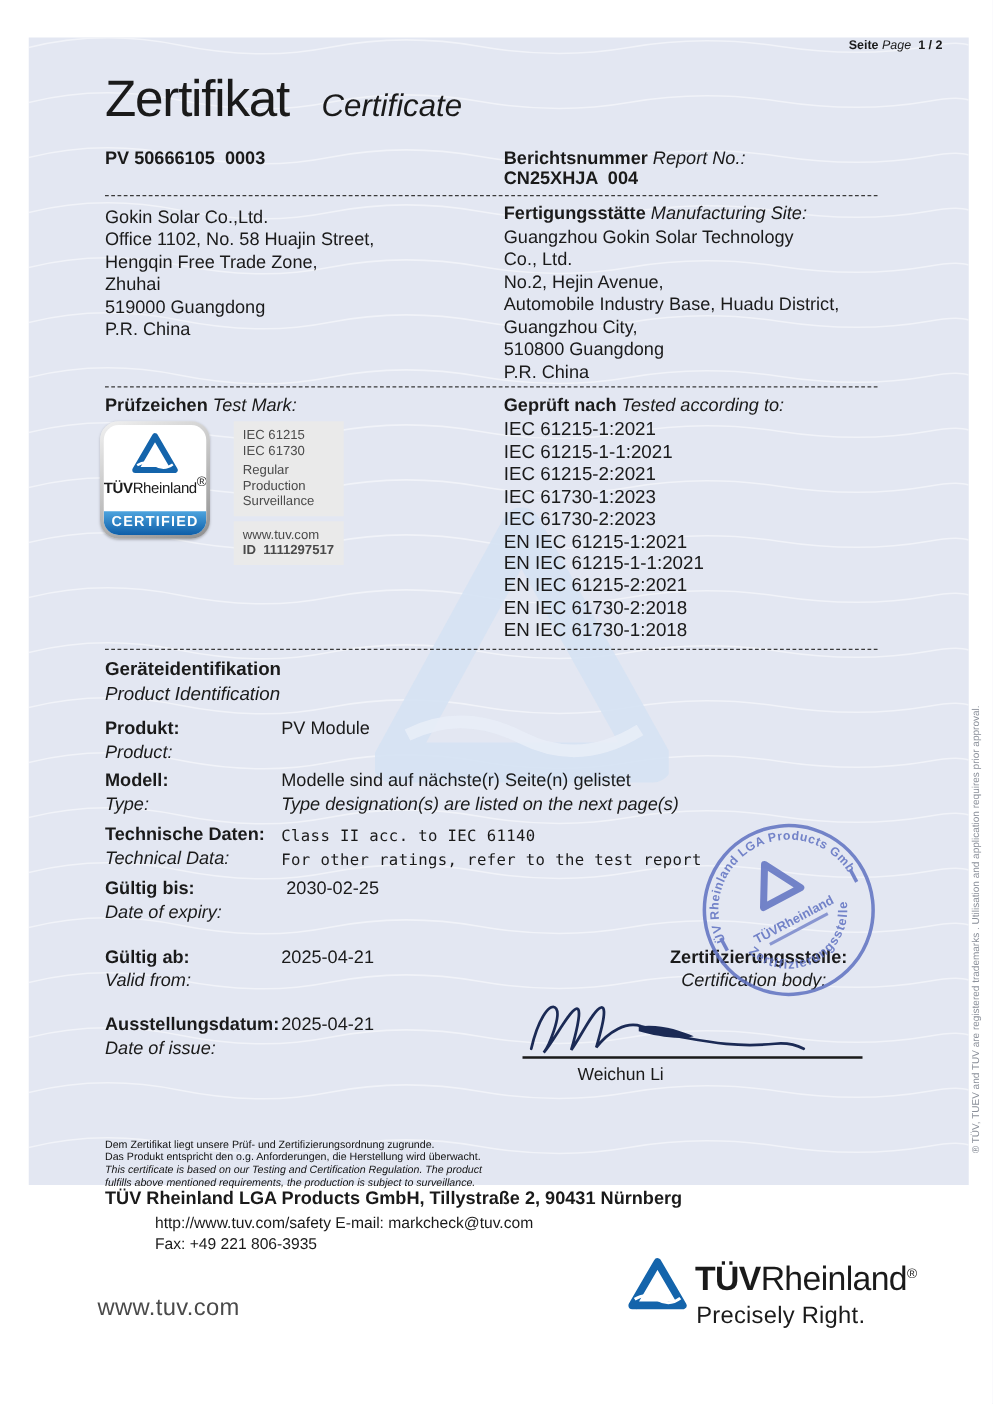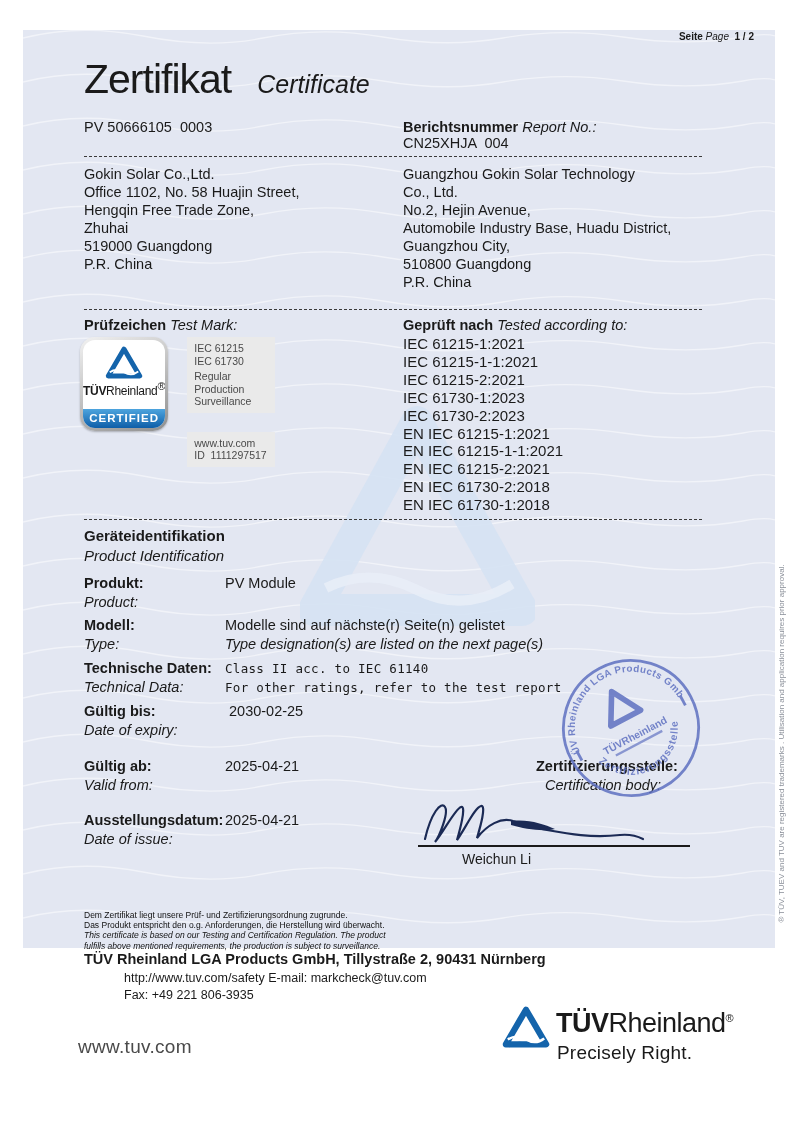--- a/index.html
+++ b/index.html
@@ -3,21 +3,21 @@
 <meta charset="utf-8">
 <style>
   html,body{margin:0;padding:0;background:#fff;}
   .page{position:relative;width:794px;height:1123px;background:#fff;overflow:hidden;
         font-family:"Liberation Sans",sans-serif;color:#1a1a1a;}
   .panel{position:absolute;left:23px;top:30px;width:752px;height:918px;background:#e3e7f2;overflow:hidden;}
   .waves{position:absolute;left:0;top:0;pointer-events:none;}
   .abs{position:absolute;}
   .b{font-weight:700;}
   .i{font-style:italic;}
-  .pre{white-space:pre-wrap;}
+  .pre{white-space:pre-wrap;font-weight:bold;}
   .lbl{font-size:14.5px;white-space:nowrap;}
   .val{font-size:14.5px;}
   .addr{font-size:14.5px;line-height:18px;}
   .divider{position:absolute;border-top:1.6px dashed #3a3a3a;height:0;}
   .pageind{font-size:10px;}
   .title-row{display:flex;align-items:baseline;gap:26px;}
   .title-de{font-size:41px;font-weight:500;letter-spacing:-1px;}
   .title-en{font-size:25px;font-style:italic;font-weight:500;}
   .stdline{font-size:15px;line-height:17.9px;}
   .h-de{font-size:15px;font-weight:700;}
@@ -25,21 +25,21 @@
   .mono{font-family:"DejaVu Sans Mono",monospace;font-size:12.5px;letter-spacing:0.3px;}
   
   .badge-wrap{display:flex;align-items:stretch;}
   .badge{width:94px;height:94px;border-radius:15px;background:linear-gradient(155deg,#f2f2f2,#8f8f8f);
          padding:3px;box-sizing:border-box;box-shadow:0 1px 2px rgba(0,0,0,.25);}
   .badge-in{background:#fff;border-radius:12px;height:100%;display:flex;flex-direction:column;
             align-items:center;overflow:hidden;}
   .badge-brand{font-size:12px;letter-spacing:-0.3px;margin-top:1px;white-space:nowrap;}
   .badge-bar{margin-top:auto;width:100%;text-align:center;color:#fff;font-weight:700;font-size:11.5px;
              letter-spacing:1px;padding:3px 0 4px;background:linear-gradient(#4da4de,#0e5ea8);}
-  .badge-side{margin-left:19px;width:96px;display:flex;flex-direction:column;gap:19px;}
+  .badge-side{margin-left:19px;width:96px;display:flex;flex-direction:column;gap:4px;}
   .badge-box{background:#eaeaea;color:#4a4a4a;font-size:10.5px;line-height:12.5px;padding:5px 7px;}
   .badge-box.top{flex:1;}
   
   .legal{font-size:8.5px;line-height:10.2px;color:#111;}
   .side-note{position:absolute;left:571px;top:739px;width:420px;text-align:center;
              transform:rotate(-90deg);font-size:8px;color:#8a8f99;white-space:nowrap;}
   .stamp{position:absolute;left:556px;top:653px;transform:rotate(-28deg);opacity:.85;}
   .signer{font-size:14px;}
   .footer-co{font-size:14.5px;font-weight:700;}
   .footer-sm{font-size:12.5px;padding-left:40px;}
@@ -115,20 +115,22 @@
       <div>Gokin Solar Co.,Ltd.</div>
       <div>Office 1102, No. 58 Huajin Street,</div>
       <div>Hengqin Free Trade Zone,</div>
       <div>Zhuhai</div>
       <div>519000 Guangdong</div>
       <div>P.R. China</div>
     </div>
   </div>
 
   <div class="abs" style="left:403px;top:163px;">
+    <div class="lbl"><span class="b">Fertigungsstätte</span>
+      <span class="i">Manufacturing Site:</span></div>
     <div class="addr" style="margin-top:2px;">
       <div>Guangzhou Gokin Solar Technology</div>
       <div>Co., Ltd.</div>
       <div>No.2, Hejin Avenue,</div>
       <div>Automobile Industry Base, Huadu District,</div>
       <div>Guangzhou City,</div>
       <div>510800 Guangdong</div>
       <div>P.R. China</div>
     </div>
   </div>

